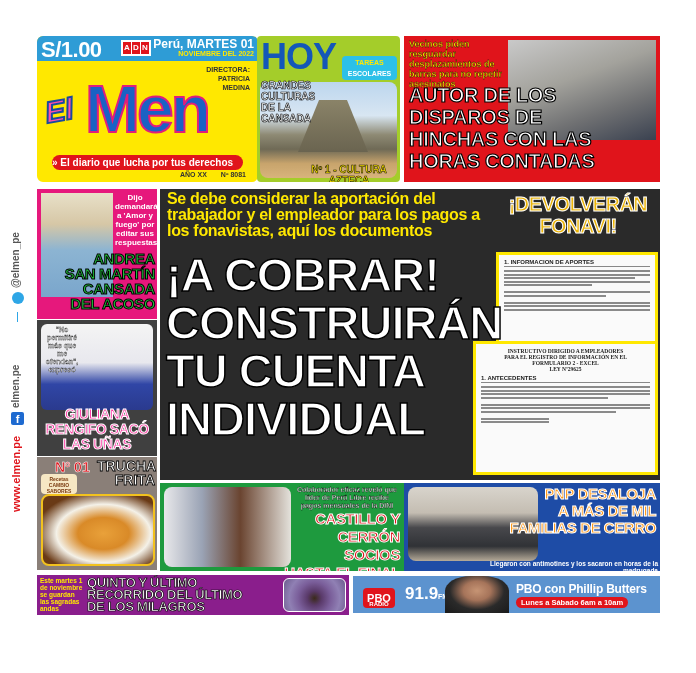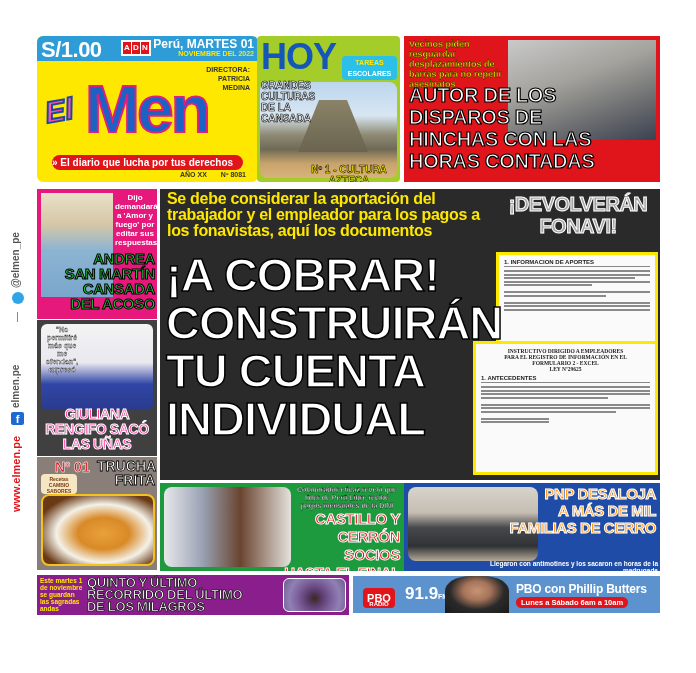--- a/index.html
+++ b/index.html
@@ -57,21 +57,21 @@
   
   #trucha { left: 37px; top: 457px; width: 120px; height: 113px; background: #8a7f78; overflow: hidden; }
   #trucha-num { left: 18px; top: 2px; font-size: 14px; font-weight: 900; color: #e0141b; -webkit-text-stroke: 0.5px #fff; }
   #trucha-title { left: 60px; top: 2px; width: 58px; text-align: right; font-size: 14px; font-weight: 900; color: #fff; line-height: 14px; -webkit-text-stroke: 0.8px #000; }
   #trucha-chef { left: 4px; top: 17px; width: 36px; height: 20px; background: #f6e7c4; border-radius: 4px; font-size: 5px; color: #7a3a10; text-align: center; font-weight: 700; line-height: 6px; padding-top: 2px; }
   #trucha-photo { left: 4px; top: 37px; width: 114px; height: 72px; background: radial-gradient(ellipse at 55% 55%, #e9a13a 0%, #d98a28 30%, #f4f1e8 55%, #6a3a16 80%); border: 2px solid #f2c21e; border-radius: 8px; }
 
   
   #main { left: 160px; top: 189px; width: 500px; height: 291px; background: #2a2a2a; overflow: hidden; }
   #main-kicker { left: 7px; top: 2px; width: 320px; font-size: 16px; font-weight: 900; color: #ffe800; line-height: 16px; letter-spacing: -0.3px; }
-  #main-red { left: 338px; top: 4px; width: 160px; text-align: center; font-size: 20px; font-weight: 900; color: #a3a3a3; line-height: 22px; -webkit-text-stroke: 1px #fff; letter-spacing: -0.5px; }
+  #main-red { left: 338px; top: 4px; width: 160px; text-align: center; font-size: 20px; font-weight: 900; color: #eab308; line-height: 22px; -webkit-text-stroke: 1px #fff; letter-spacing: -0.5px; }
   .doc { background: #fafafa; border: 3px solid #ffe800; overflow: hidden; }
   #doc1 { left: 336px; top: 63px; width: 162px; height: 132px; padding: 4px 5px; }
   #doc2 { left: 313px; top: 152px; width: 185px; height: 134px; padding: 4px 5px; }
   .doc-title { font-size: 6px; font-weight: 700; color: #222; border-bottom: 1px solid #888; margin-bottom: 3px; padding-bottom: 1px; }
   .doc-center { font-family: "Liberation Serif", serif; font-size: 5.5px; font-weight: 700; text-align: center; color: #222; line-height: 6px; margin-bottom: 3px; }
   .doc-line { height: 2px; background: #8a8a8a; margin: 1.5px 0; }
   #main-head { left: 6px; top: 62px; width: 340px; font-size: 47px; font-weight: 900; color: #fff; line-height: 48px; letter-spacing: -1px; -webkit-text-stroke: 1.5px #000; }
 
   
   #castillo { left: 160px; top: 483px; width: 280px; height: 88px; background: #1e9a3e; overflow: hidden; }

